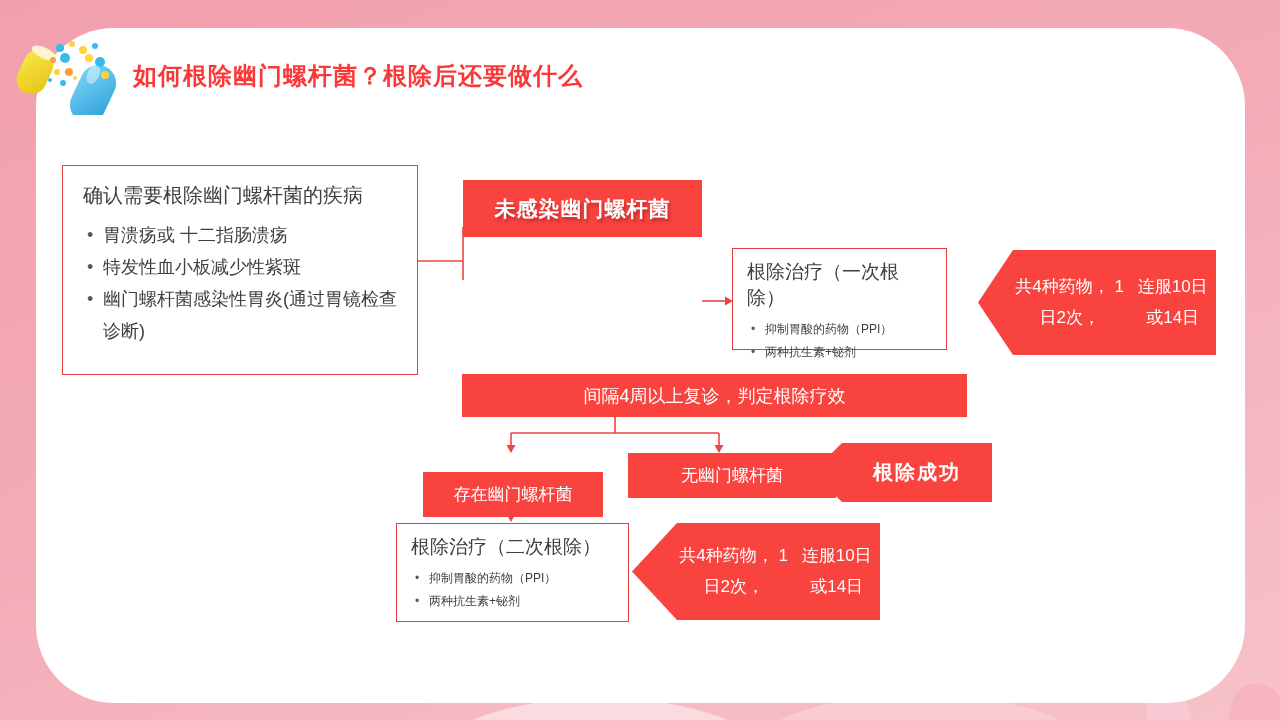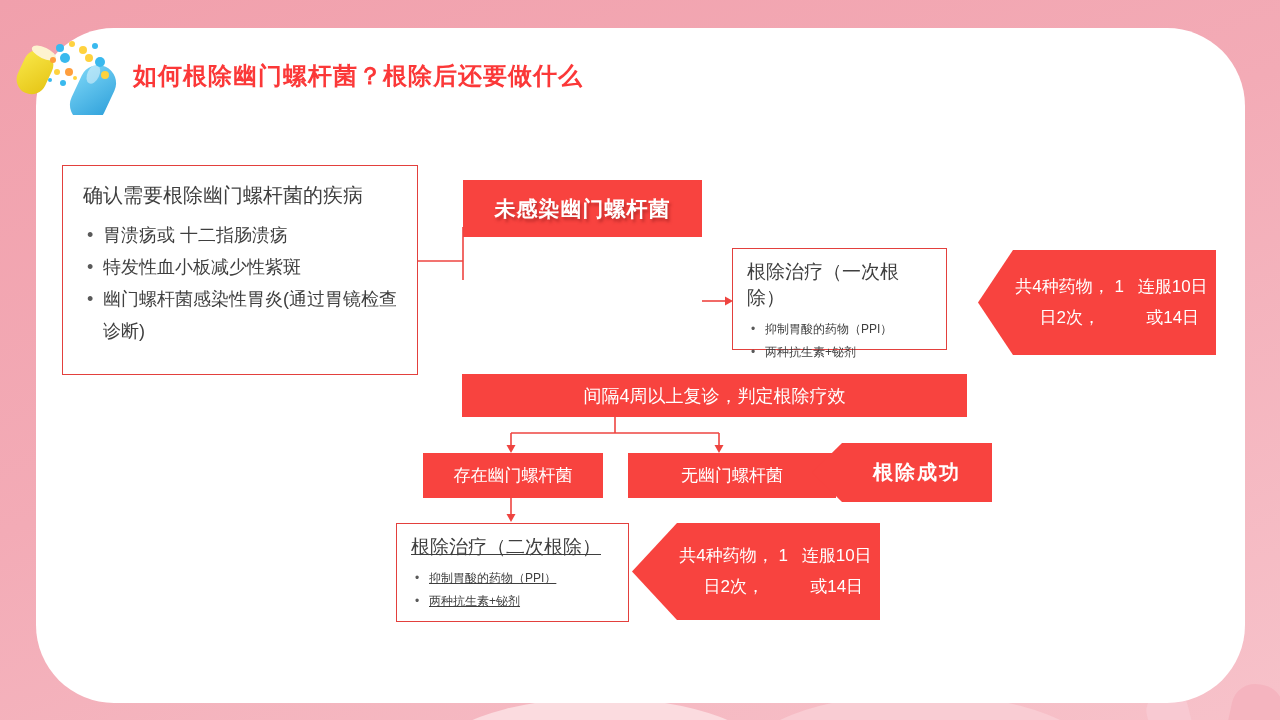--- a/index.html
+++ b/index.html
@@ -29,30 +29,30 @@
   .wbox .wbox-title{color:var(--text-dark);}
   .disease-box{left:62px;top:165px;width:356px;height:210px;padding:16px 16px 8px 20px;}
   .disease-box .wbox-title{font-size:20px;margin-bottom:10px;}
   .blist{list-style:none;}
   .blist li{position:relative;padding-left:20px;font-size:18px;line-height:1.78;color:var(--text-dark);}
   .blist li::before{content:"•";position:absolute;left:4px;color:#595959;}
   .treat-box{padding:10px 12px 6px 14px;}
   .treat-box .wbox-title{font-size:19px;margin-bottom:7px;}
   .treat-box .blist li{font-size:12px;line-height:1.9;padding-left:18px;}
   .treat1{left:732px;top:248px;width:215px;height:102px;}
-  .treat2{left:396px;top:523px;width:233px;height:99px;text-decoration:underline;}
+  .treat2{left:396px;top:523px;width:233px;height:99px;}
 
   
   .rbox{position:absolute;background:var(--box-red);color:#fff;display:flex;
     align-items:center;justify-content:center;text-align:center;}
   .head-box{font-size:21px;font-weight:bold;text-shadow:2px 3px 3px rgba(140,25,25,.5);letter-spacing:1px;}
   .not-infected{left:463px;top:180px;width:239px;height:57px;}
   .infected{left:463px;top:280px;width:239px;height:47px;}
   .recheck-bar{left:462px;top:374px;width:505px;height:43px;font-size:18px;text-align:center;}
-  .present-box{left:423px;top:453px;width:180px;height:45px;font-size:17px;}
+  .present-box{left:423px;top:472px;width:180px;height:45px;font-size:17px;}
   .absent-box{left:628px;top:453px;width:208px;height:45px;font-size:17px;}
 
   
   .callout{position:absolute;background:var(--box-red);color:#fff;display:flex;flex-direction:row;
     align-items:center;justify-content:center;text-align:center;}
   .callout1{left:978px;top:250px;width:238px;height:105px;font-size:17px;line-height:1.8;
     padding-left:32px;clip-path:polygon(0 50%,35px 0,100% 0,100% 100%,35px 100%);}
   .callout2{left:632px;top:523px;width:248px;height:97px;font-size:17px;line-height:1.8;
     padding-left:42px;clip-path:polygon(0 50%,45px 0,100% 0,100% 100%,45px 100%);}
   .success-callout{left:812px;top:443px;width:180px;height:59px;font-size:20px;

